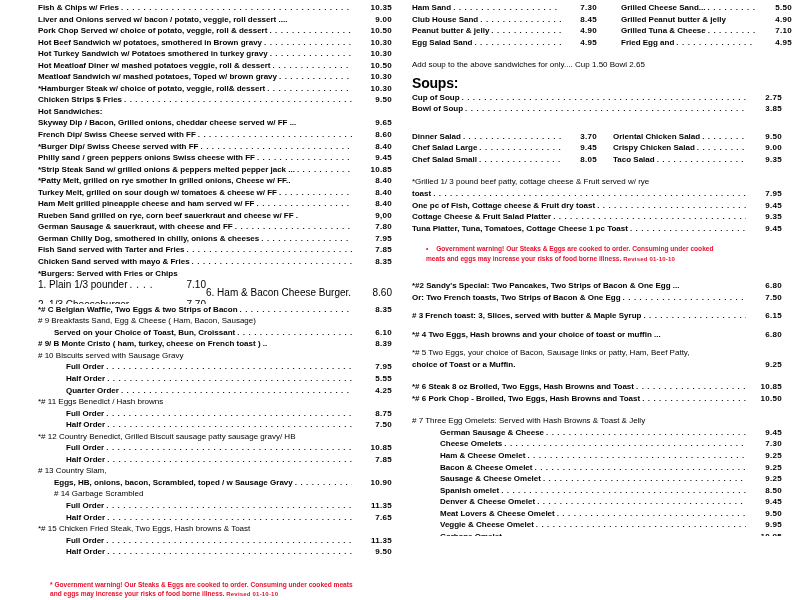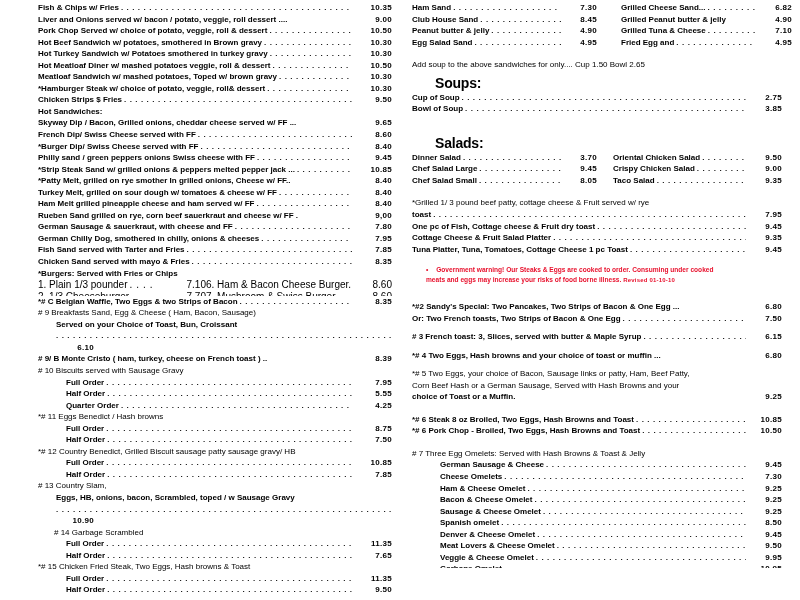--- a/index.html
+++ b/index.html
@@ -44,48 +44,47 @@
     font-weight: bold;
     color: #111;
   }
   .line .pr {
     flex: 0 0 auto;
     text-align: right;
     letter-spacing: .3px;
   }
   .plain { display: block; font-size: 8.0px; line-height: 11.55px; font-weight: normal; white-space: nowrap; }
 
-  .indent1 { padding-left: 16px; flex-direction: column; }
+  .indent1 { padding-left: 16px; }
   .indent2 { padding-left: 28px; }
 
   
   .pw-l { width: 38px; }
   .pw-r { width: 34px; }
 
   
   .sect-head {
     font-size: 14px;
     font-weight: bold;
     line-height: 17px;
     letter-spacing: -.2px;
     margin-top: 4px;
-    margin-left: 23px;
   }
   .sub-head { font-size: 8.0px; font-weight: bold; line-height: 11.55px; }
 
   
   .burger-row {
     display: flex;
     font-size: 10px;
     line-height: 11.55px;
     font-weight: normal;
     white-space: nowrap;
   }
   .burger-row .b-left  { width: 168px; display: flex; align-items: baseline; }
-  .burger-row .b-right { flex: 1; display: flex; align-items: baseline; }
+  .burger-row .b-right { flex: 1; display: flex; align-items: baseline; margin-top: 8px; }
   .burger-row .b-nm { flex: 0 0 auto; }
   .burger-row .b-dots { flex: 1 1 auto; overflow: hidden; margin: 0 2px; letter-spacing: .6px; }
   .burger-row .b-pr { flex: 0 0 auto; width: 34px; text-align: right; }
   .clipped { height: 5px; overflow: hidden; }
 
   
   .sand-grid { display: flex; gap: 10px; }
   .sand-col { width: 50%; }
   .sand-col .line { font-size: 8.0px; }
   .sand-col.pad-r { padding-left: 14px; }
@@ -378,21 +377,21 @@
           <div class="line">
             <span class="nm">Egg Salad Sand</span>
             <span class="dots">. . . . . . . . . . . . . . . . . . . . . . . . . . . . . . . . . . . . . . . . . . . . . . . . . . . . . . . . . . . .</span>
             <span class="pr pw-r">4.95</span>
           </div>
         </div>
       <div class="sand-col pad-r" id="right-sand-b">
           <div class="line">
             <span class="nm">Grilled Cheese Sand...</span>
             <span class="dots">. . . . . . . . . . . . . . . . . . . . . . . . . . . . . . . . . . . . . . . . . . . . . . . . . . . . . . . . . . . .</span>
-            <span class="pr pw-r">6.82</span>
+            <span class="pr pw-r">5.50</span>
           </div>
           <div class="line">
             <span class="nm">Grilled Peanut butter &amp; jelly</span>
             <span class="dots"></span>
             <span class="pr pw-r">4.90</span>
           </div>
           <div class="line">
             <span class="nm">Grilled Tuna &amp; Cheese</span>
             <span class="dots">. . . . . . . . . . . . . . . . . . . . . . . . . . . . . . . . . . . . . . . . . . . . . . . . . . . . . . . . . . . .</span>
             <span class="pr pw-r">7.10</span>
@@ -416,21 +415,20 @@
           <span class="pr pw-r">2.75</span>
         </div>
         <div class="line">
           <span class="nm">Bowl of Soup</span>
           <span class="dots">. . . . . . . . . . . . . . . . . . . . . . . . . . . . . . . . . . . . . . . . . . . . . . . . . . . . . . . . . . . .</span>
           <span class="pr pw-r">3.85</span>
         </div>
       </div>
 
     <div class="gap-l"></div>
-    <div class="sect-head">Salads:</div>
     <div class="salad-grid">
       <div class="salad-col" id="right-salad-a">
           <div class="line">
             <span class="nm">Dinner Salad</span>
             <span class="dots">. . . . . . . . . . . . . . . . . . . . . . . . . . . . . . . . . . . . . . . . . . . . . . . . . . . . . . . . . . . .</span>
             <span class="pr pw-r">3.70</span>
           </div>
           <div class="line">
             <span class="nm">Chef Salad  Large</span>
             <span class="dots">. . . . . . . . . . . . . . . . . . . . . . . . . . . . . . . . . . . . . . . . . . . . . . . . . . . . . . . . . . . .</span>
@@ -518,21 +516,20 @@
         <div class="gap-s"></div>
         <div class="line">
           <span class="nm">*# 4 Two Eggs, Hash browns and your choice of toast or muffin ...</span>
           <span class="dots"></span>
           <span class="pr pw-r">6.80</span>
         </div>
       </div>
 
     <div class="gap-s"></div>
     <div class="plain">*# 5 Two Eggs, your choice of Bacon, Sausage links or patty, Ham, Beef Patty,</div>
-    <div class="plain">Corn Beef Hash or a German Sausage, Served with Hash Browns and your</div>
     <div class="line">
       <span class="nm">choice of Toast or a Muffin.</span>
       <span class="dots"></span>
       <span class="pr pw-r">9.25</span>
     </div>
 
     <div class="gap-m"></div>
     <div id="right-steak">
         <div class="line">
           <span class="nm">*# 6 Steak 8 oz Broiled, Two Eggs, Hash Browns and Toast</span>

